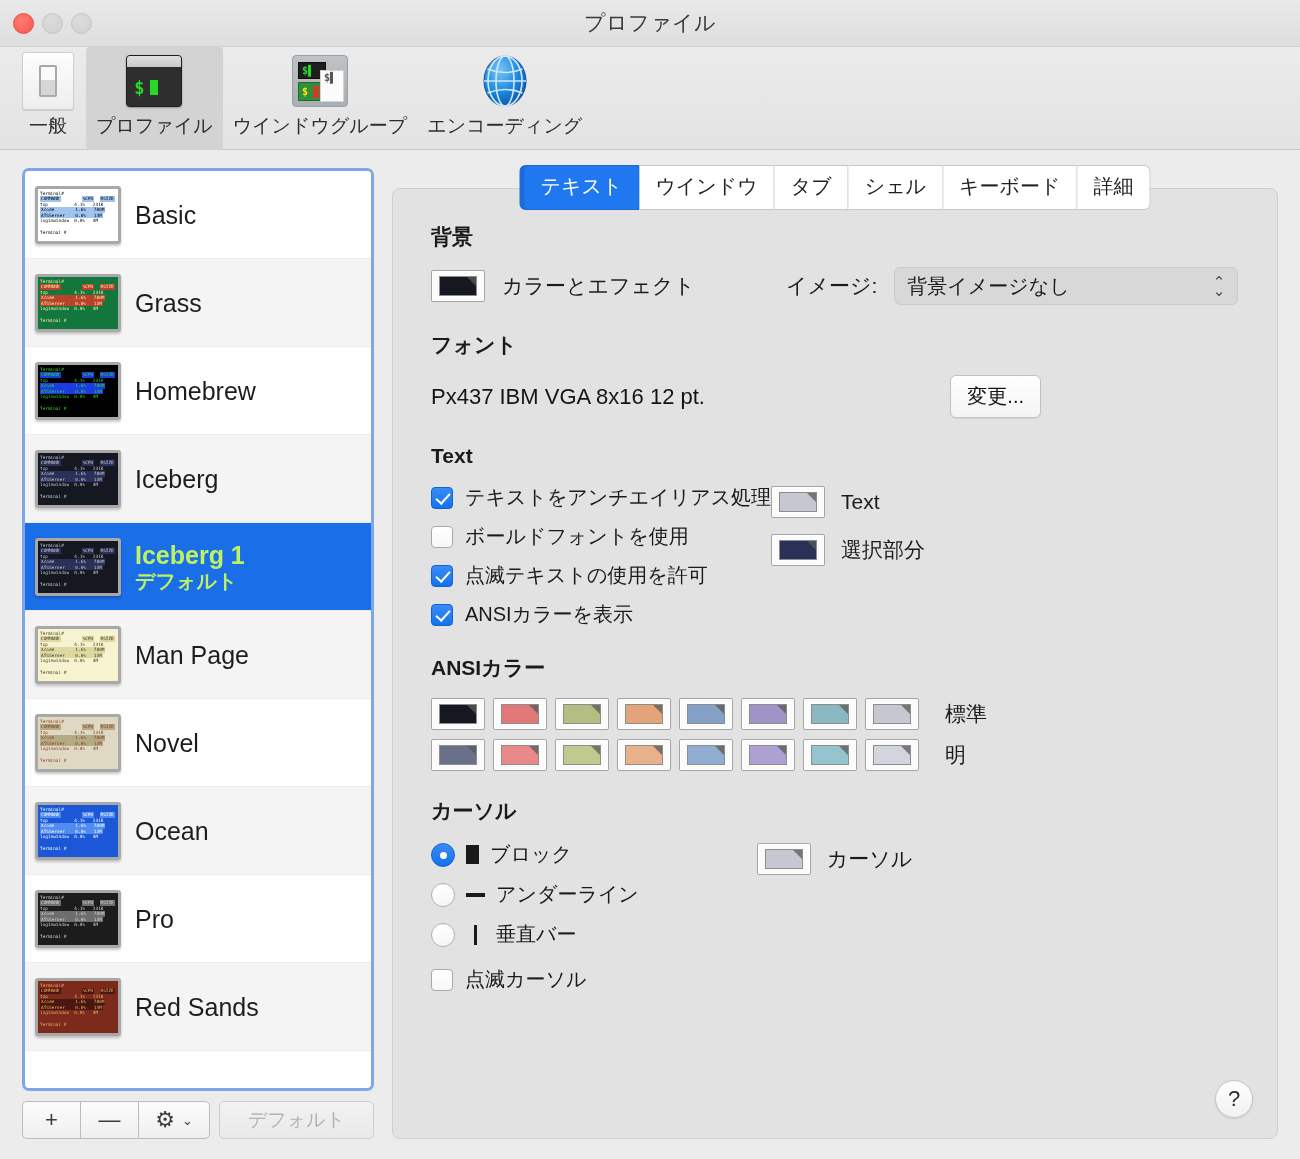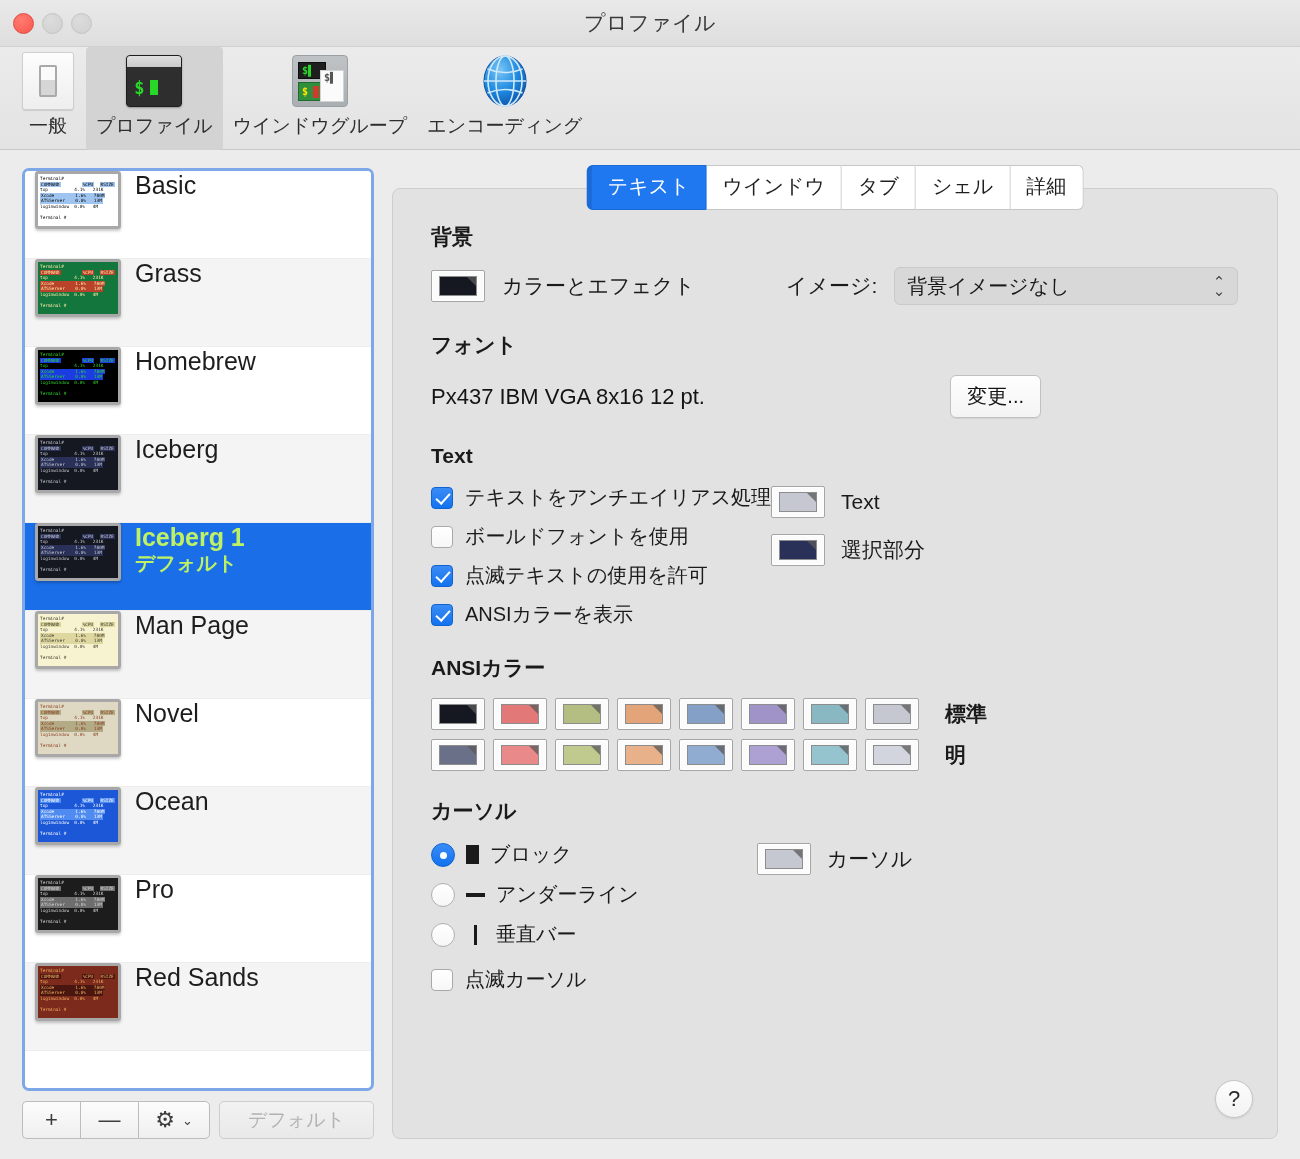--- a/index.html
+++ b/index.html
@@ -85,21 +85,21 @@
   .content { flex: 1; display: flex; padding: 18px 22px 20px 22px; gap: 18px; position: relative; }
 
   
   .left { width: 352px; display: flex; flex-direction: column; }
   .list-wrap {
     flex: 1; border: 3px solid #7ea7e8; border-radius: 7px; overflow: hidden;
     background: #fff;
   }
   .list { height: 100%; overflow: hidden; }
   .row {
-    display: flex; align-items: flex-start; gap: 14px;
+    display: flex; align-items: center; gap: 14px;
     height: 88px; padding: 0 10px;
     border-bottom: 1px solid #ededed;
   }
   .row:nth-child(even) { background: #f4f4f4; }
   .row:nth-child(odd) { background: #ffffff; }
   .row.selected { background: #1a6ee8; }
   .row.selected .row-name, .row.selected .row-sub { color: #bef264; font-weight: bold; }
   .thumb {
     width: 86px; height: 58px; flex: 0 0 86px;
     border: 3px solid #a8a8a8; border-radius: 3px; overflow: hidden; position: relative;
@@ -189,21 +189,21 @@
   .cb { width: 22px; height: 22px; border-radius: 4px; flex: 0 0 22px;
        border: 1px solid #a9a9a9; background: linear-gradient(to bottom,#ffffff,#f7f7f7); position: relative; }
   .cb.on { background: linear-gradient(to bottom,#3b8cf5,#1272ef); border-color: #0f63d2; }
   .cb.on::after {
     content: ""; position: absolute; left: 7px; top: 2px; width: 6px; height: 12px;
     border: solid #fff; border-width: 0 2.6px 2.6px 0; transform: rotate(42deg);
   }
   .colors-col { display: flex; flex-direction: column; gap: 16px; padding-top: 2px; }
   .color-row { display: flex; align-items: center; gap: 16px; }
 
-  .ansi-grid { display: flex; flex-direction: column; gap: 9px; font-weight: bold; }
+  .ansi-grid { display: flex; flex-direction: column; gap: 9px; }
   .ansi-row { display: flex; align-items: center; gap: 8px; }
   .ansi-row .rowlbl { margin-left: 18px; font-size: 21px; color: #1a1a1a; }
 
   .cursor-wrap { display: flex; }
   .radios { display: flex; flex-direction: column; gap: 13px; }
   .radio-row { display: flex; align-items: center; gap: 11px; }
   .rb { width: 24px; height: 24px; border-radius: 50%; flex: 0 0 24px;
        border: 1px solid #b0b0b0; background: linear-gradient(to bottom,#ffffff,#f6f6f6); position: relative; }
   .rb.on { background: linear-gradient(to bottom,#3b8cf5,#1272ef); border-color: #0f63d2; }
   .rb.on::after { content:""; position:absolute; left:8px; top:8px; width:7px; height:7px; border-radius:50%; background:#fff; }
@@ -463,20 +463,21 @@
       </div>
     </div>
 
     <div class="right">
 
       <div class="tabs" id="tab-strip">
           <div class="tab active">テキスト</div>
           <div class="tab">ウインドウ</div>
           <div class="tab">タブ</div>
           <div class="tab">シェル</div>
+          <div class="tab">キーボード</div>
           <div class="tab">詳細</div>
         </div>
 
       <div class="panel">
 
         <div class="sec">
           <div class="sec-title">背景</div>
           <div class="bg-line">
             <div class="swatch">
               <span class="chip" id="bg-chip" style="background: rgb(22, 24, 33);"></span>

